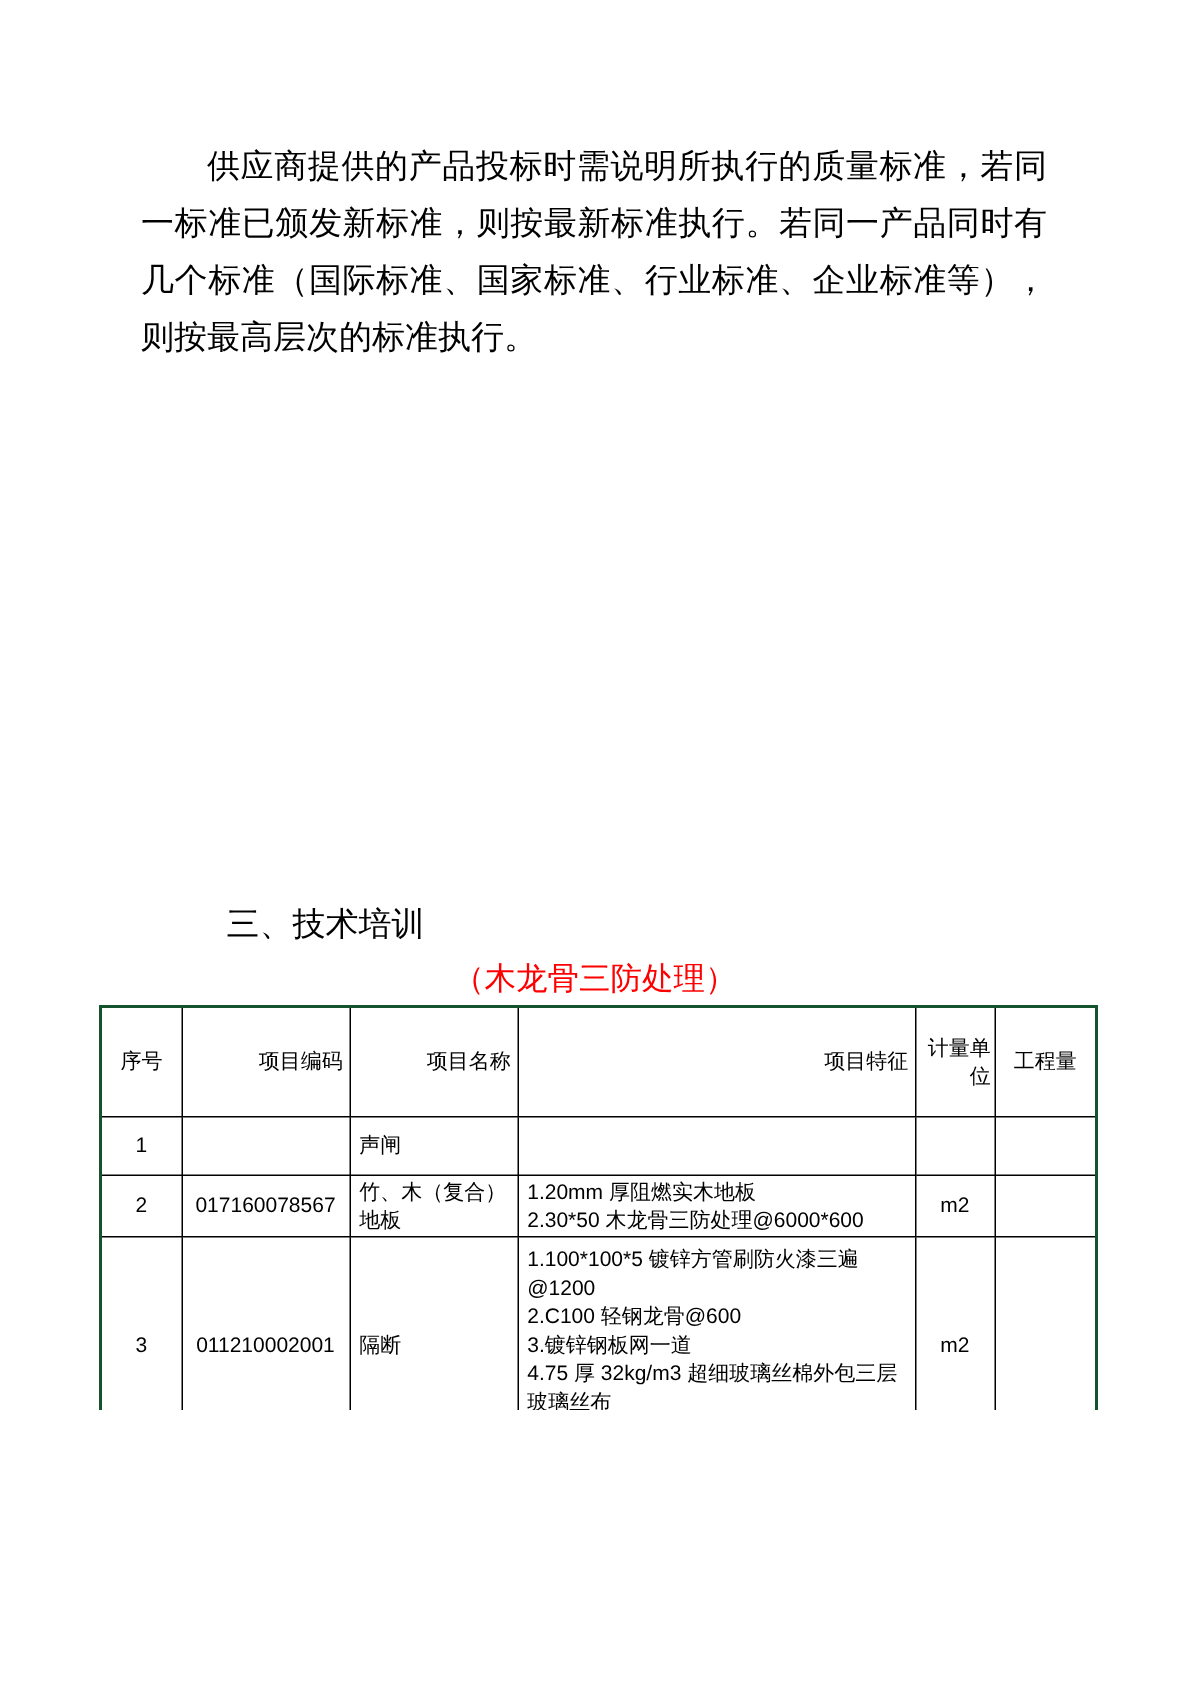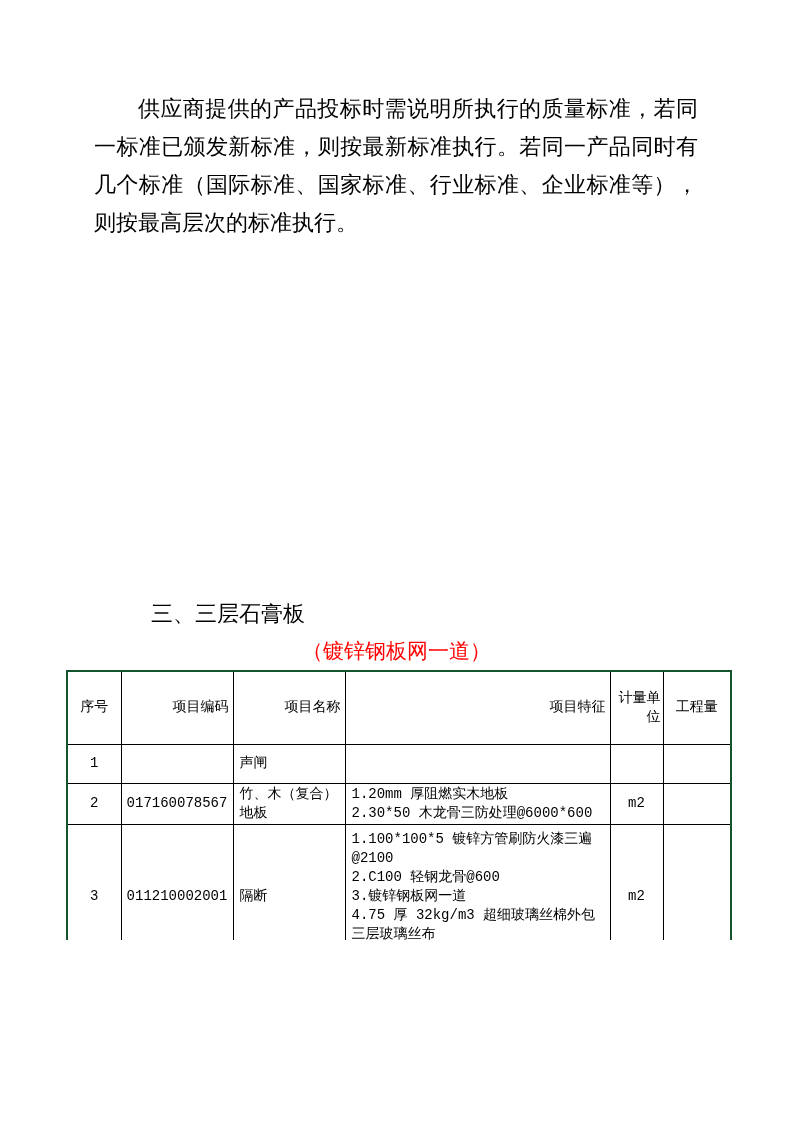--- a/index.html
+++ b/index.html
@@ -3,21 +3,21 @@
 <meta charset="utf-8">
 <style>
   * { margin: 0; padding: 0; box-sizing: border-box; }
   html, body { background: #ffffff; }
   .page {
     position: relative;
     width: 793px;
     height: 940px;
     background: #ffffff;
     color: #000000;
-    font-family: Liberation Mono, monospace;
+    font-family: Liberation Sans, sans-serif;
     overflow: hidden;
   }
   .text-block {
     position: absolute;
     left: 94px;
     top: 92px;
     width: 604px;
   }
   .para {
     font-size: 22px;
@@ -82,23 +82,23 @@
 </style>
 </head>
 <body>
 
 <div class="page">
 
   <div class="text-block">
     <p class="para">供应商提供的产品投标时需说明所执行的质量标准，若同一标准已颁发新标准，则按最新标准执行。若同一产品同时有几个标准（国际标准、国家标准、行业标准、企业标准等），则按最高层次的标准执行。</p>
   </div>
 
-  <h3 class="section-heading">三、三层石膏板</h3>
+  <h3 class="section-heading">三、技术培训</h3>
 
-  <div class="red-note">（镀锌钢板网一道）</div>
+  <div class="red-note">（木龙骨三防处理）</div>
 
   <table class="proc">
     <colgroup>
       <col style="width:54px">
       <col style="width:112px">
       <col style="width:112px">
       <col style="width:265px">
       <col style="width:53px">
       <col style="width:68px">
     </colgroup>
@@ -131,21 +131,21 @@
         </td>
         <td class="c-center">m2</td>
         <td class="c-center"></td>
       </tr>
 
       <tr class="r3">
         <td class="c-center">3</td>
         <td class="c-center">011210002001</td>
         <td class="c-data-left">隔断</td>
         <td class="c-data-left">
-          <div>1.100*100*5 镀锌方管刷防火漆三遍@2100</div>
+          <div>1.100*100*5 镀锌方管刷防火漆三遍@1200</div>
           <div>2.C100 轻钢龙骨@600</div>
           <div>3.镀锌钢板网一道</div>
           <div>4.75 厚 32kg/m3 超细玻璃丝棉外包三层玻璃丝布</div>
           <div>5.三层石膏板</div>
         </td>
         <td class="c-center">m2</td>
         <td class="c-center"></td>
       </tr>
     </tbody>
   </table>

